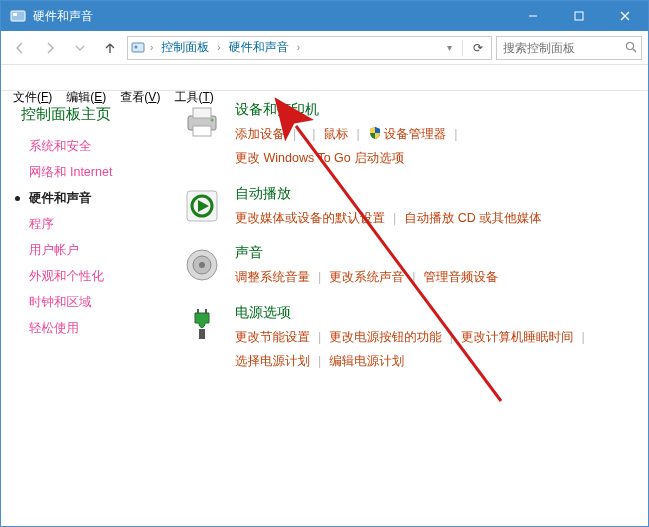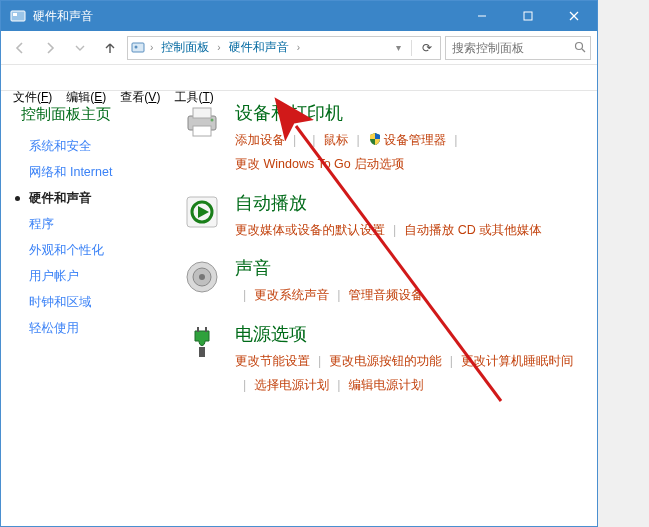--- a/index.html
+++ b/index.html
@@ -1,17 +1,17 @@
 <!DOCTYPE html>
 <html><head>
 <meta charset="utf-8">
 <style>
   * { box-sizing: border-box; font-family: "Microsoft YaHei", "Segoe UI", sans-serif; }
   body { margin: 0; background: #f0f0f0; }
-  .window { width: 598px; height: 527px; background: #fff; display: flex; flex-direction: column; border: 1px solid #4a8fd0; position: relative; }
+  .window { width: 649px; height: 527px; background: #fff; display: flex; flex-direction: column; border: 1px solid #4a8fd0; position: relative; }
 
   
   .titlebar { height: 30px; background: #3a85c8; color: #fff; display: flex; align-items: center; }
   .titlebar .icon-slot { width: 18px; height: 18px; margin: 0 6px 0 8px; display:flex; align-items:center; justify-content:center; }
   .titlebar .title { font-size: 12px; flex: 0 0 auto; }
   .titlebar .spacer { flex: 1; }
   .winbtn { width: 46px; height: 30px; display: flex; align-items: center; justify-content: center; color: #fff; }
 
   
   .navrow { height: 34px; display: flex; align-items: center; border-bottom: 1px solid #e5e5e5; padding: 0 6px; gap: 4px; }
@@ -28,29 +28,29 @@
 
   
   .menurow { height:26px; display:flex; align-items:center; padding:0 6px; gap:2px; font-size:12px; border-bottom:1px solid #e5e5e5; }
   .menuitem { padding:2px 6px;margin-top:39px; }
   .menuitem u { text-decoration: underline; }
 
   
   .body { flex:1; display:flex; overflow:hidden; }
   .side { width:180px; padding:14px 0 0 20px; font-size:12.5px; }
   .side-title { color:#006b19; font-size:15px; margin-bottom:14px; }
-  .side-item { color:#3b82f6; margin:0 0 9px 8px; cursor:pointer; }
+  .side-item { color:#ec4899; margin:0 0 9px 8px; cursor:pointer; }
   .side-item.current { color:#222; font-weight:600; position:relative; }
   .side-item.current::before { content:""; position:absolute; left:-14px; top:6px; width:5px; height:5px; background:#222; border-radius:50%; }
 
   .main { flex:1; padding:10px 10px 0 0; overflow:auto; font-size:12.5px; }
   .cat { display:flex; gap:12px; margin-bottom:14px; }
   .cat-icon { width:42px; height:42px; flex:0 0 42px; display:flex; align-items:center; justify-content:center; }
   .cat-body {}
-  .cat-title { color:#006b19; font-size:18px; margin-bottom:4px; }
+  .cat-title { color:#006b19; font-size:14px; margin-bottom:4px; }
   .cat-links { display:flex; flex-wrap:wrap; align-items:center; max-width:360px; line-height:1.9; }
   .cat-links a { color:#c2410c; text-decoration:none; cursor:pointer; }
   .cat-links .pipe { color:#bbb; margin:0 8px; }
   .shield { width:14px; height:14px; display:inline-flex; vertical-align:-2px; margin-right:2px; }
 
   
   .arrow-svg { position:absolute; pointer-events:none; left:0; top:0; }
 </style>
 </head>
 <body>
@@ -141,22 +141,22 @@
   </div>
 
   <div class="body">
     <div class="side">
       <div class="side-title">控制面板主页</div>
       <div id="side-items">
           <div class="side-item">系统和安全</div>
           <div class="side-item">网络和 Internet</div>
           <div class="side-item current">硬件和声音</div>
           <div class="side-item">程序</div>
+          <div class="side-item">用户帐户</div>
           <div class="side-item">外观和个性化</div>
-          <div class="side-item">用户帐户</div>
           <div class="side-item">时钟和区域</div>
           <div class="side-item">轻松使用</div>
         </div>
     </div>
     <div class="main" id="main-panel">
         <div class="cat">
           <div class="cat-icon">
             <svg width="40" height="40" viewBox="0 0 40 40">
               <rect x="6" y="14" width="28" height="14" rx="2" fill="#c9c9c9" stroke="#888"></rect>
               <rect x="11" y="6" width="18" height="10" fill="#f4f4f4" stroke="#aaa"></rect>
@@ -206,20 +206,21 @@
           <div class="cat-icon">
             <svg width="40" height="40" viewBox="0 0 40 40">
               <circle cx="20" cy="20" r="15" fill="#d9d9d9" stroke="#999"></circle>
               <circle cx="20" cy="20" r="9" fill="#bfbfbf" stroke="#888"></circle>
               <circle cx="20" cy="20" r="3" fill="#777"></circle>
             </svg>
           </div>
           <div class="cat-body">
             <div class="cat-title">声音</div>
             <div class="cat-links">
+              <a>调整系统音量</a>
               <span class="pipe">|</span>
               <a>更改系统声音</a>
               <span class="pipe">|</span>
               <a>管理音频设备</a>
             </div>
           </div>
         </div>
         <div class="cat">
           <div class="cat-icon">
             <svg width="40" height="40" viewBox="0 0 40 40">

